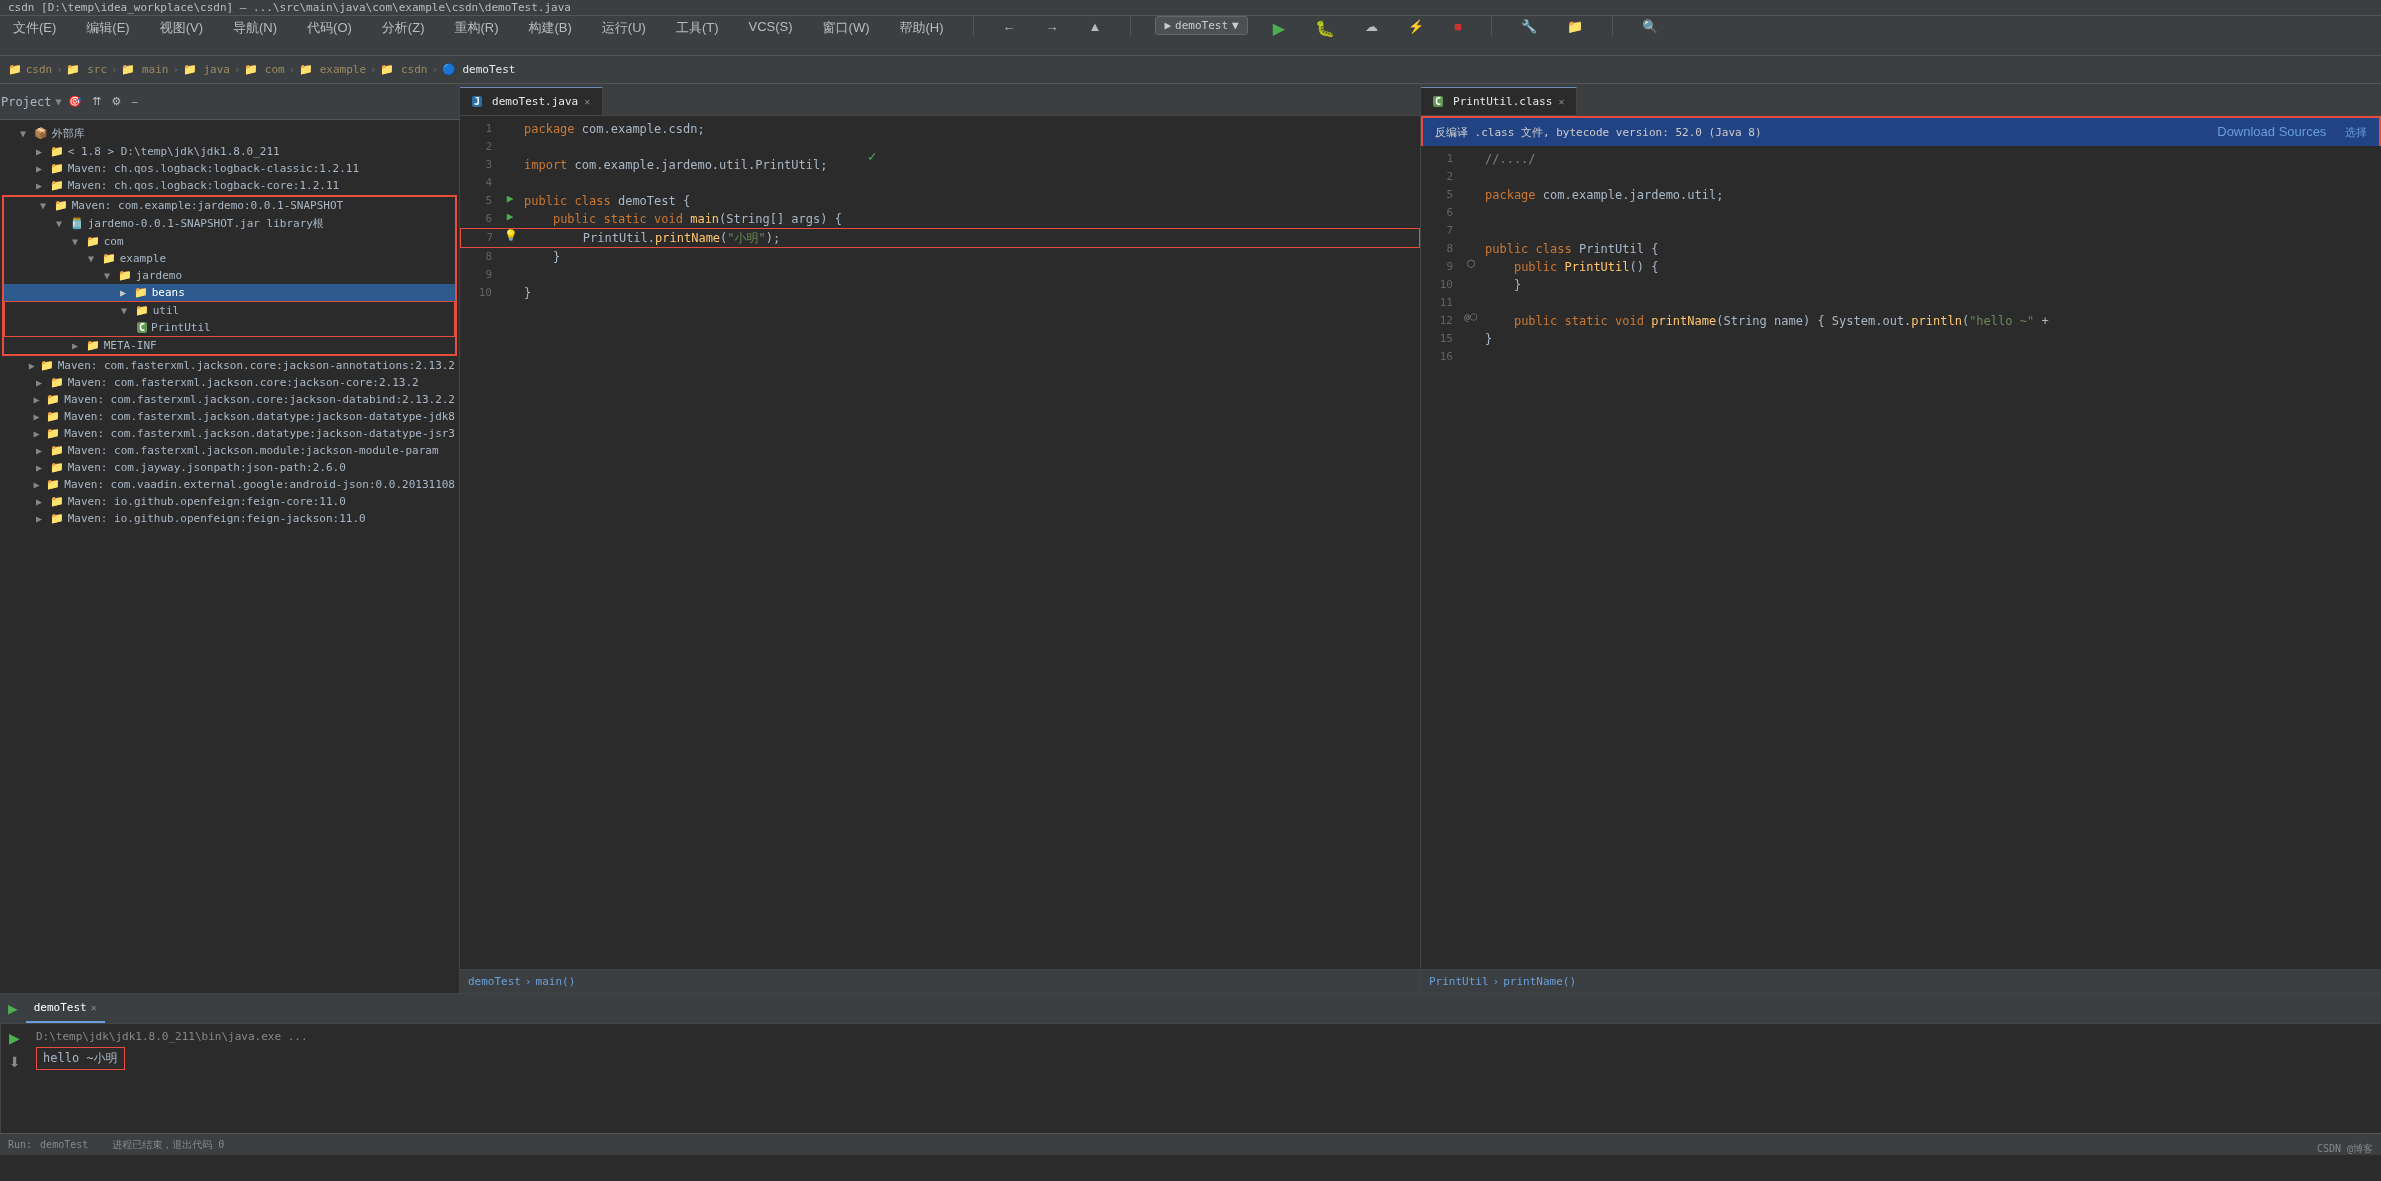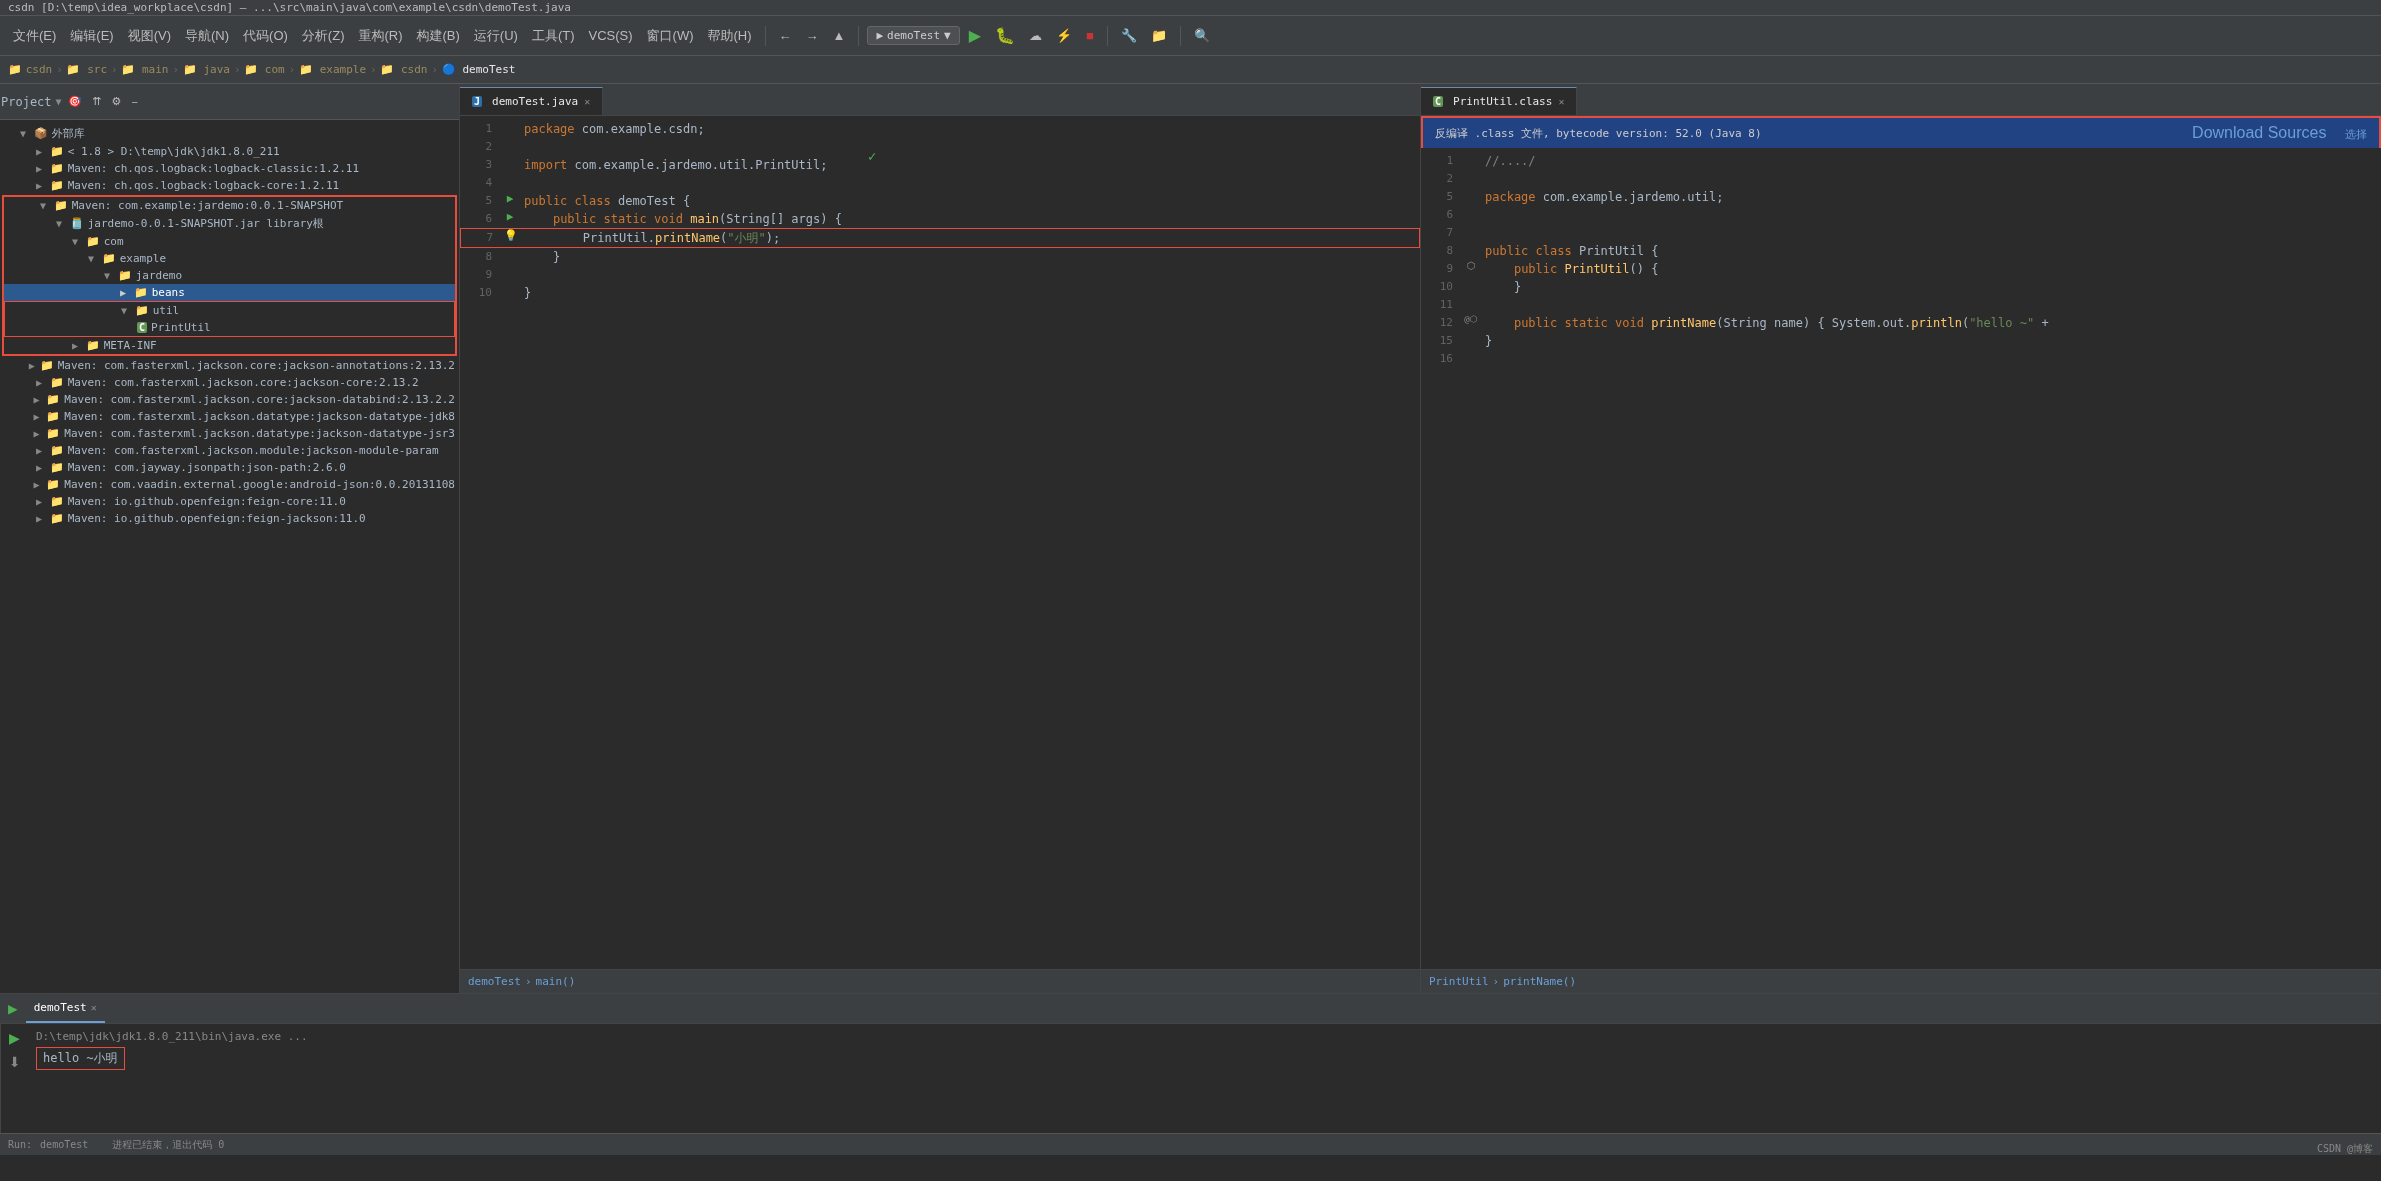--- a/index.html
+++ b/index.html
@@ -23,23 +23,23 @@
       font-size: 11px;
       color: #bbb;
       border-bottom: 1px solid #555;
     }
 
     
     .toolbar {
       background: #3c3f41;
       height: 40px;
       display: flex;
-      align-items: center;
+      align-items: flex-start;
       padding: 0 8px;
-      gap: 4px;
+      gap: 20px;
       border-bottom: 1px solid #555;
     }
     .toolbar-btn {
       background: none;
       border: none;
       color: #bbb;
       cursor: pointer;
       padding: 3px 5px;
       font-size: 13px;
       border-radius: 3px;
@@ -183,21 +183,21 @@
       align-items: center;
       justify-content: space-between;
       border: 2px solid #e74c3c;
       border-bottom: none;
     }
     .download-sources-btn {
       background: none;
       border: none;
       color: #6a9fd8;
       cursor: pointer;
-      font-size: 16px;
+      font-size: 13px;
       text-decoration: none;
     }
     .choose-btn {
       background: none;
       border: none;
       color: #6a9fd8;
       cursor: pointer;
       font-size: 11px;
       margin-left: 12px;
     }

